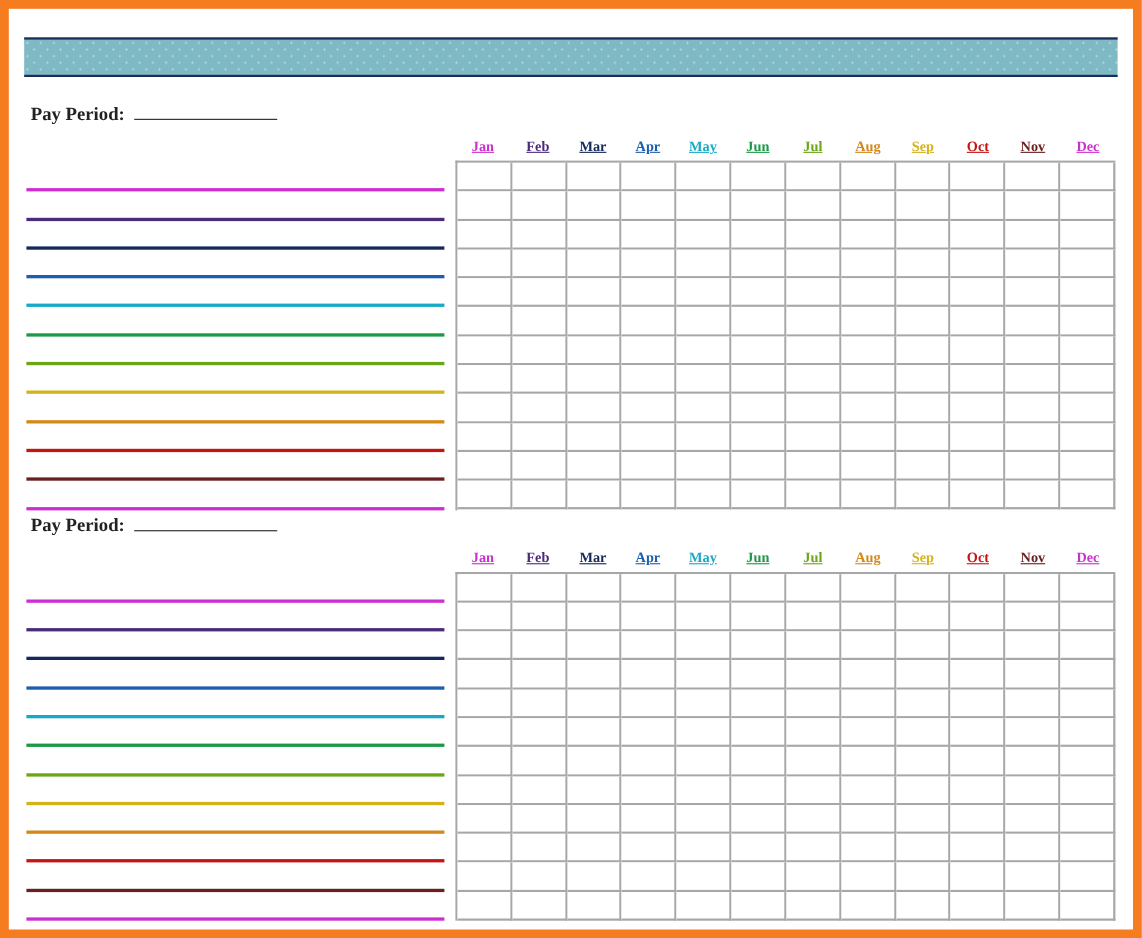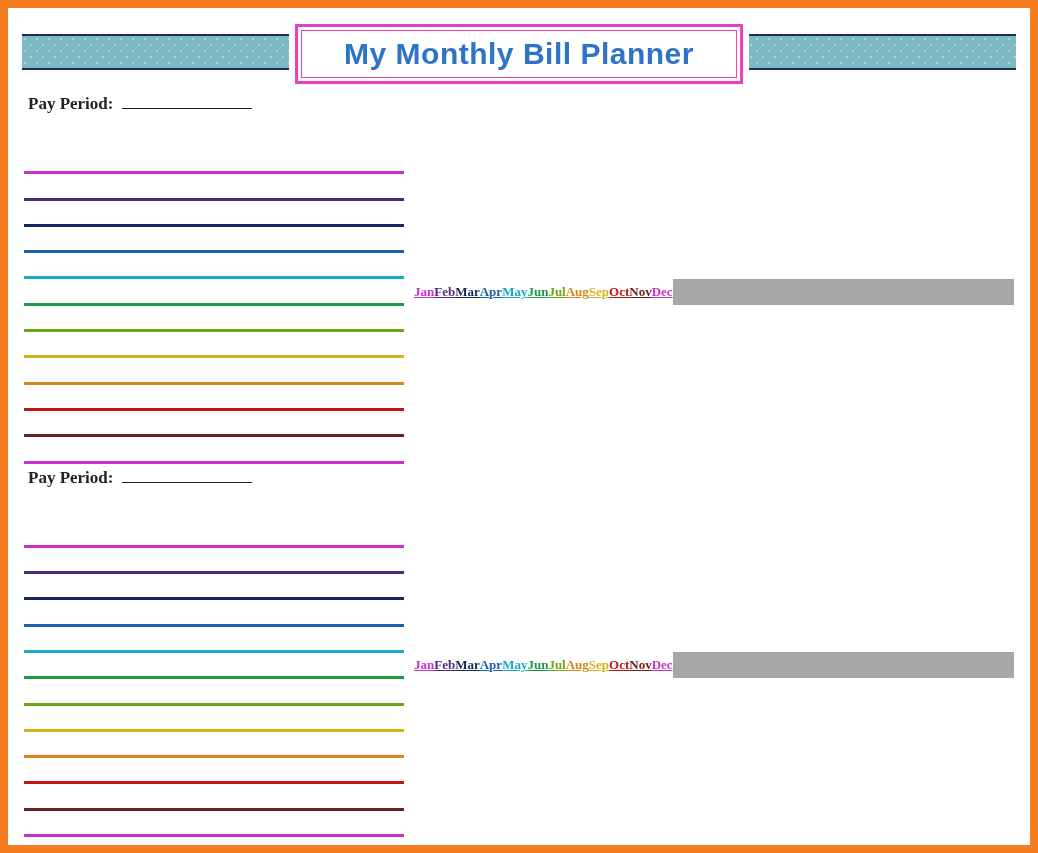--- a/index.html
+++ b/index.html
@@ -96,22 +96,21 @@
     padding-top: 28px;
   }
   .bill-line {
     flex: 1;
     border-bottom-width: 3px;
     border-bottom-style: solid;
   }
   .grid-col {
     flex: 1;
     display: flex;
-    flex-direction: row;
-    align-items: center;
+    flex-direction: column;
   }
   .month-headers {
     height: 26px;
     display: flex;
   }
   .month-h {
     flex: 1;
     text-align: center;
     font-family: Georgia, serif;
     font-weight: bold;
@@ -132,27 +131,20 @@
     background: #fff;
   }
 </style>
 </head>
 <body>
 
 <div class="page">
 
   <div class="header-band"></div>
 
-  <div class="title-plate">
-    <div class="title-outer">
-      <div class="title-inner">
-        <div class="title-text">My Monthly Bill Planner</div>
-      </div>
-    </div>
-  </div>
 
   <div class="content">
 
     <div class="section">
       <div class="pay-period-row">
         <span>Pay Period:</span>
         <span class="pay-period-line"></span>
       </div>
       <div class="body-row">
         <div class="bills-col" id="bills-1">

